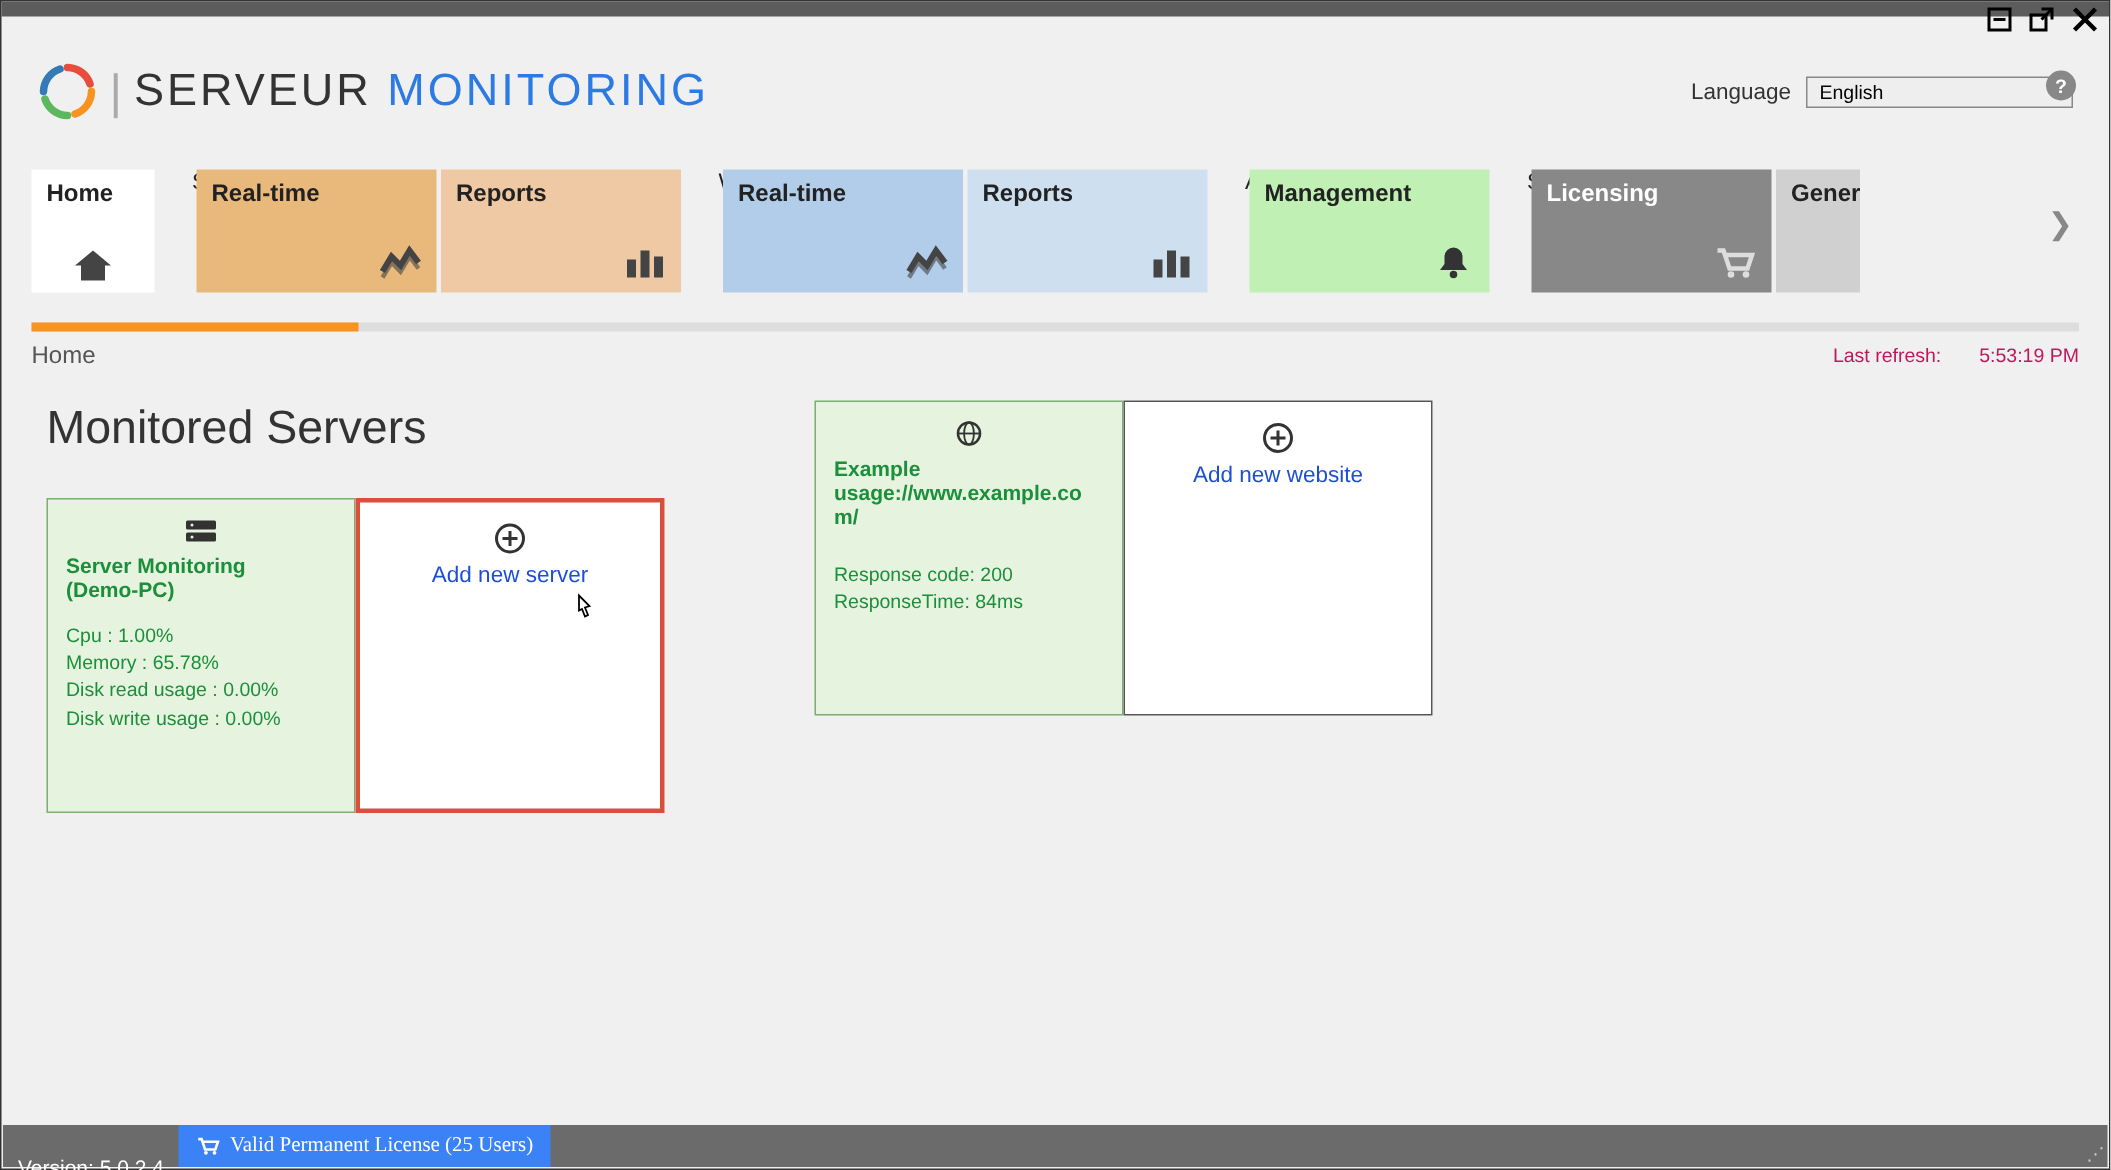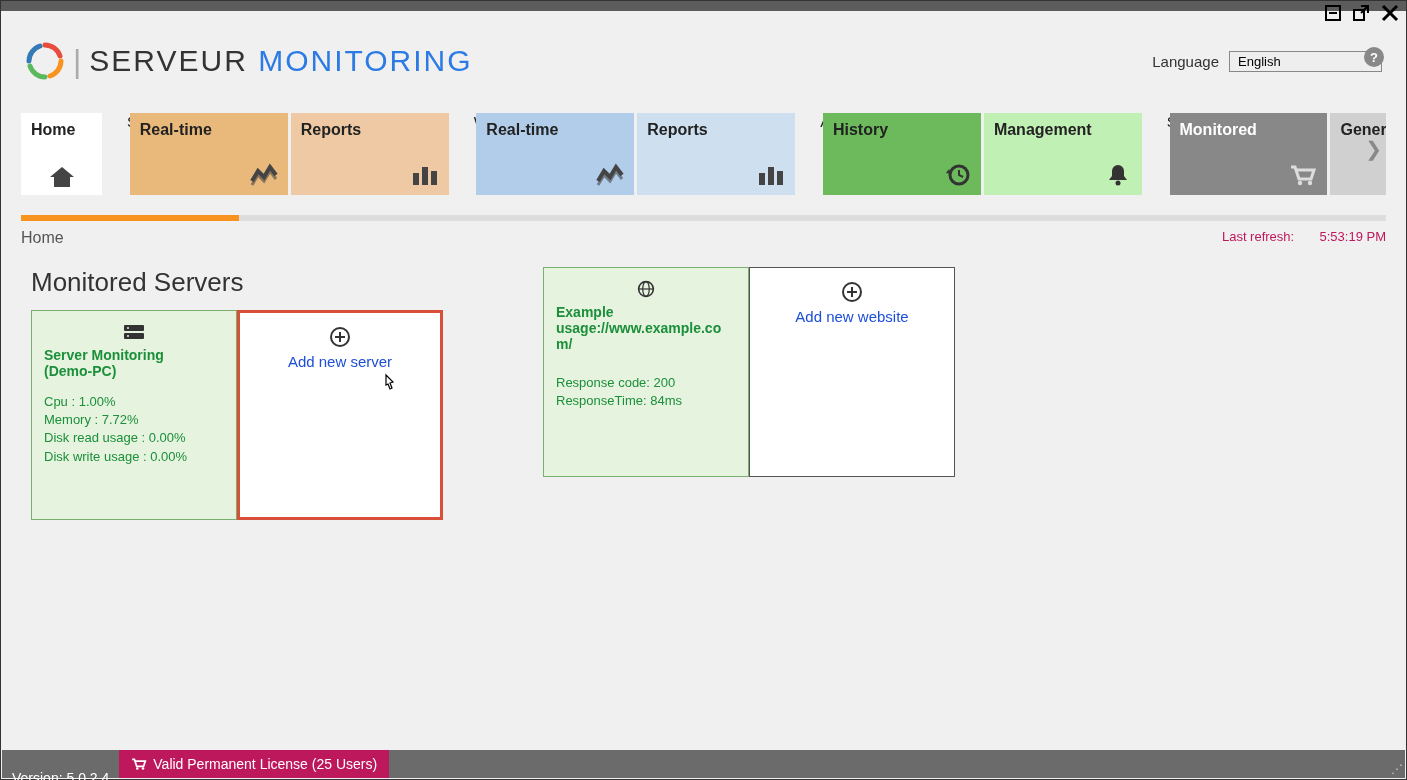--- a/index.html
+++ b/index.html
@@ -59,21 +59,21 @@
   .logo-text .mon {
     color: #2c7be5;
     font-weight: 500;
     margin-top: 28px;
   }
   .header-right {
     display: flex; align-items: center; gap: 10px;
   }
   .lang-label { font-size: 15px; color: #333; }
   .lang-select {
-    width: 153px;
+    width: 178px;
     padding: 1px 4px;
     font-size: 13px;
     border: 1px solid #888;
     background: #eee;
   }
   .help-icon {
     position: absolute;
     right: 22px;
     top: 36px;
     width: 20px; height: 20px;
@@ -165,24 +165,24 @@
     color: #be185d;
   }
 
   
   .main {
     padding: 20px 30px;
     display: flex;
     gap: 70px;
   }
   .section h2 {
-    font-size: 26px;
+    font-size: 31px;
     font-weight: 400;
     color: #333;
-    margin-bottom: 12px;
+    margin-bottom: 29px;
   }
   .cards {
     display: flex;
     gap: 0;
   }
   .card {
     width: 206px;
     height: 210px;
     border: 1px solid #7ab06f;
     background: #e6f3df;
@@ -249,23 +249,23 @@
     display: flex;
     align-items: stretch;
     color: #fff;
     font-size: 14px;
   }
   .statusbar .ver {
     padding: 20px 10px;
     border-radius: 10px;
   }
   .statusbar .license {
-    background: #be185d;
+    background: #3b82f6;
     padding: 4px 12px;
-    display: flex; align-items: center; gap: 6px;
+    display: flex; align-items: center; gap: 6px; font-family: Liberation Serif, serif;
   }
   .statusbar .grip {
     position: absolute;
     right: 2px; bottom: 2px;
     color: #ccc;
     font-size: 12px;
   }
 </style>
 </head>
 <body>
@@ -358,42 +358,34 @@
             <rect x="2" y="10" width="6" height="12" fill="#444"></rect>
             <rect x="11" y="4" width="6" height="18" fill="#444"></rect>
             <rect x="20" y="8" width="6" height="14" fill="#444"></rect>
           </svg>
       </div>
 
       <div style="width:22px; position:relative;">
         <div class="group-head" style="position:absolute; left:22px; top:0; white-space:nowrap;">Alerts</div>
       </div>
 
-      <div class="tile tile-green1">
-        <div class="tile-label">History</div>
-        <svg class="tile-icon" viewBox="0 0 28 24">
-            <circle cx="16" cy="12" r="9" fill="none" stroke="#333" stroke-width="3"></circle>
-            <polyline points="16,7 16,12 20,14" fill="none" stroke="#333" stroke-width="2"></polyline>
-            <path d="M6 6 l-3 4 l5 1" fill="#333"></path>
-          </svg>
-      </div>
       <div class="tile tile-green2">
         <div class="tile-label">Management</div>
         <svg class="tile-icon" viewBox="0 0 28 24">
             <path d="M14 2 a6 6 0 0 1 6 6 v5 l3 4 h-18 l3 -4 v-5 a6 6 0 0 1 6 -6 z" fill="#333"></path>
             <circle cx="14" cy="20" r="2.5" fill="#333"></circle>
           </svg>
       </div>
 
       <div style="width:22px; position:relative;">
         <div class="group-head" style="position:absolute; left:22px; top:0; white-space:nowrap;">Settings</div>
       </div>
 
       <div class="tile tile-gray1">
-        <div class="tile-label">Monitored</div>
+        <div class="tile-label">Licensing</div>
         <svg class="tile-icon" viewBox="0 0 28 24">
             <path d="M2 4 h4 l4 12 h12 l3 -9 h-17" fill="none" stroke="#ddd" stroke-width="3"></path>
             <circle cx="11" cy="20" r="2.2" fill="#ddd"></circle>
             <circle cx="21" cy="20" r="2.2" fill="#ddd"></circle>
           </svg>
       </div>
       <div class="tile tile-gray2">
         <div class="tile-label">General</div>
       </div>
 
@@ -424,21 +416,21 @@
               <rect x="2" y="2" width="20" height="6" rx="1" fill="#333"></rect>
               <rect x="2" y="10" width="20" height="6" rx="1" fill="#333"></rect>
               <circle cx="6" cy="5" r="1" fill="#e6f3df"></circle>
               <circle cx="6" cy="13" r="1" fill="#e6f3df"></circle>
             </svg>
           <div class="card-title">
             <div>Server Monitoring</div>
             <div>(Demo-PC)</div>
           </div>
           <div class="stat">Cpu : 1.00%</div>
-          <div class="stat">Memory : 7.72%</div>
+          <div class="stat">Memory : 65.78%</div>
           <div class="stat">Disk read usage : 0.00%</div>
           <div class="stat">Disk write usage : 0.00%</div>
         </div>
         <div class="card card-add" style="position:relative;">
           <span class="plus"></span>
           <div class="add-label">Add new server</div>
           <svg class="cursor" width="18" height="22" viewBox="0 0 18 22" style="left:140px; top:60px;">
             <path d="M6 2 v10 l2 -1 l2 5 l2 -1 l-2 -5 l3 -1 z" fill="#fff" stroke="#000" stroke-width="1.2"></path>
           </svg>
         </div>

